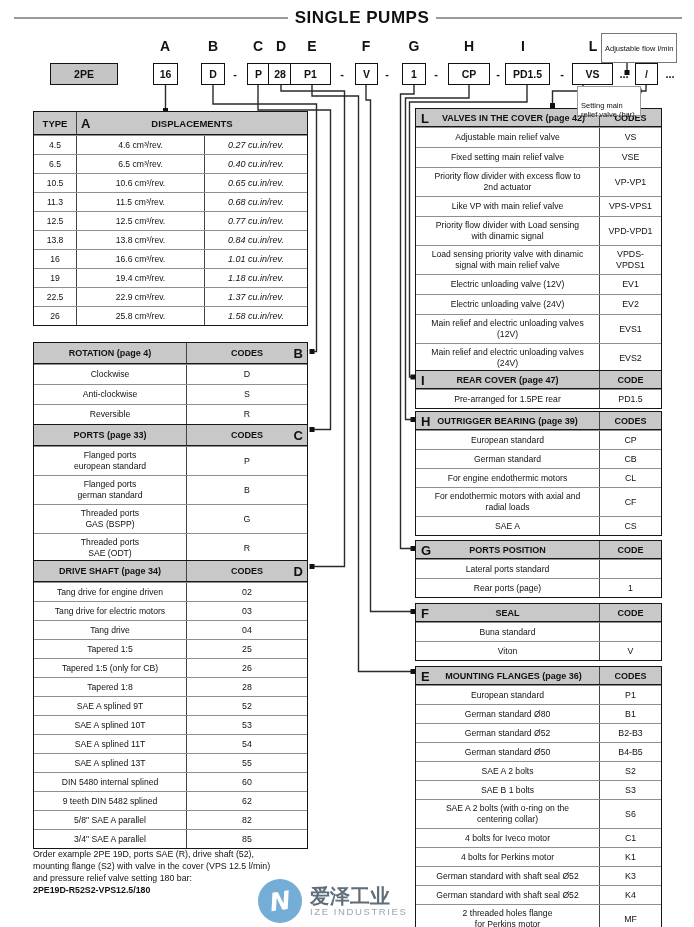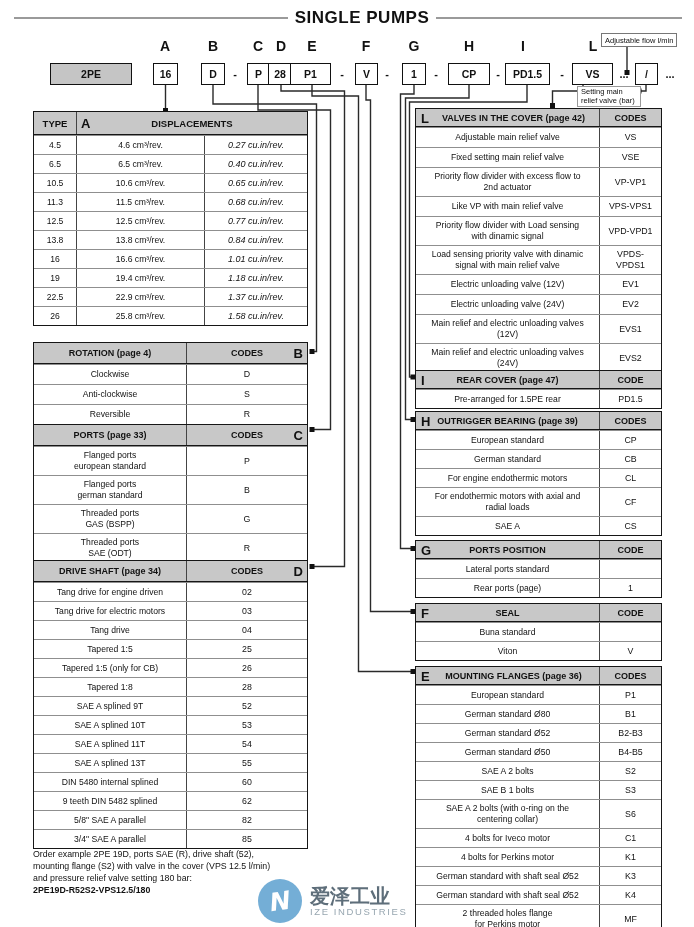--- a/index.html
+++ b/index.html
@@ -12,21 +12,21 @@
   .rule.l{left:14px;width:274px;} .rule.r{left:436px;width:246px;}
   
   .cbox{position:absolute;top:63px;height:22px;box-sizing:border-box;border:1.8px solid #111;
     background:#fff;display:flex;align-items:center;justify-content:center;
     font-weight:700;font-size:10.5px;}
   .cbox.prefix{background:#c5c5c5;}
   .clet{position:absolute;top:38px;transform:translateX(-50%);font-weight:700;font-size:14px;}
   .csep{position:absolute;top:63px;height:22px;transform:translateX(-50%);
     display:flex;align-items:center;font-weight:700;font-size:11px;}
   .callout{position:absolute;box-sizing:border-box;background:#fff;border:1px solid #777;
-    font-size:7.5px;line-height:9px;padding:0 3px;white-space:pre-line;z-index:5;}
+    font-size:7.5px;line-height:9px;padding:14px 3px;white-space:pre-line;z-index:5;}
   #callout-flow{left:601px;top:33px;height:14px;display:flex;align-items:center;white-space:nowrap;}
   #callout-setting{left:577px;top:86px;width:64px;height:21px;border-color:#999;}
   
   #wires{position:absolute;left:0;top:0;z-index:1;}
   
   .tbl{position:absolute;box-sizing:border-box;border:1.6px solid #161616;background:#fff;z-index:2;}
   .thead{display:grid;background:#c8c8c8;border-bottom:1.3px solid #161616;position:relative;
     align-items:center;text-align:center;font-weight:700;font-size:9px;}
   .left-tbl{left:33px;width:275px;}
   .right-tbl{left:415px;width:247px;}
@@ -101,21 +101,21 @@
   <div class="clet" style="left:213px">B</div>
   <div class="clet" style="left:258px">C</div>
   <div class="clet" style="left:281px">D</div>
   <div class="clet" style="left:312px">E</div>
   <div class="clet" style="left:366px">F</div>
   <div class="clet" style="left:414px">G</div>
   <div class="clet" style="left:469px">H</div>
   <div class="clet" style="left:523px">I</div>
   <div class="clet" style="left:593px">L</div>
 
-  <div class="cbox prefix" style="left:50px;width:82px">2PE</div>
+  <div class="cbox prefix" style="left:50px;width:68px">2PE</div>
   <div class="cbox" style="left:153px;width:25px">16</div>
   <div class="cbox" style="left:201px;width:24px">D</div>
   <div class="csep" style="left:235px">-</div>
   <div class="cbox" style="left:247px;width:23px">P</div>
   <div class="cbox" style="left:268px;width:24px">28</div>
   <div class="cbox" style="left:290px;width:41px">P1</div>
   <div class="csep" style="left:342px">-</div>
   <div class="cbox" style="left:355px;width:23px">V</div>
   <div class="csep" style="left:387px">-</div>
   <div class="cbox" style="left:402px;width:24px">1</div>

